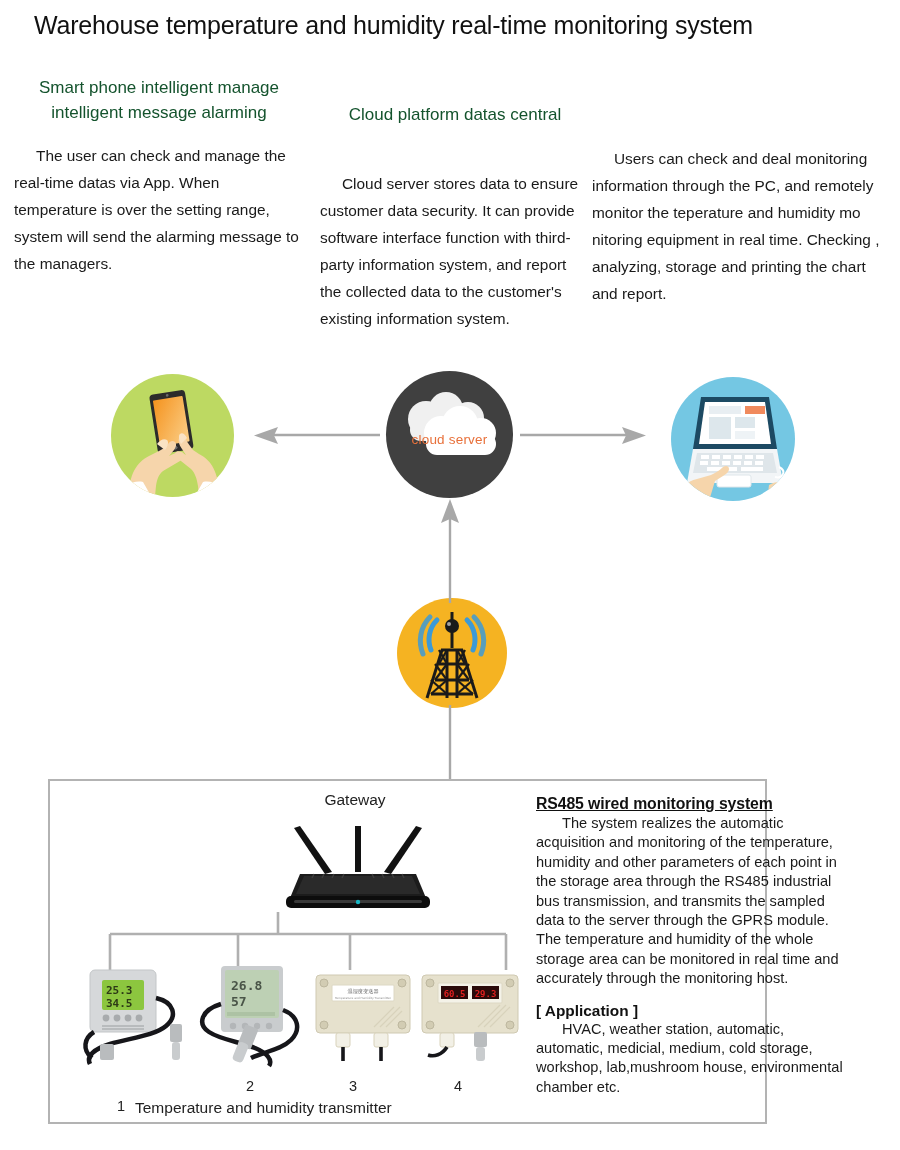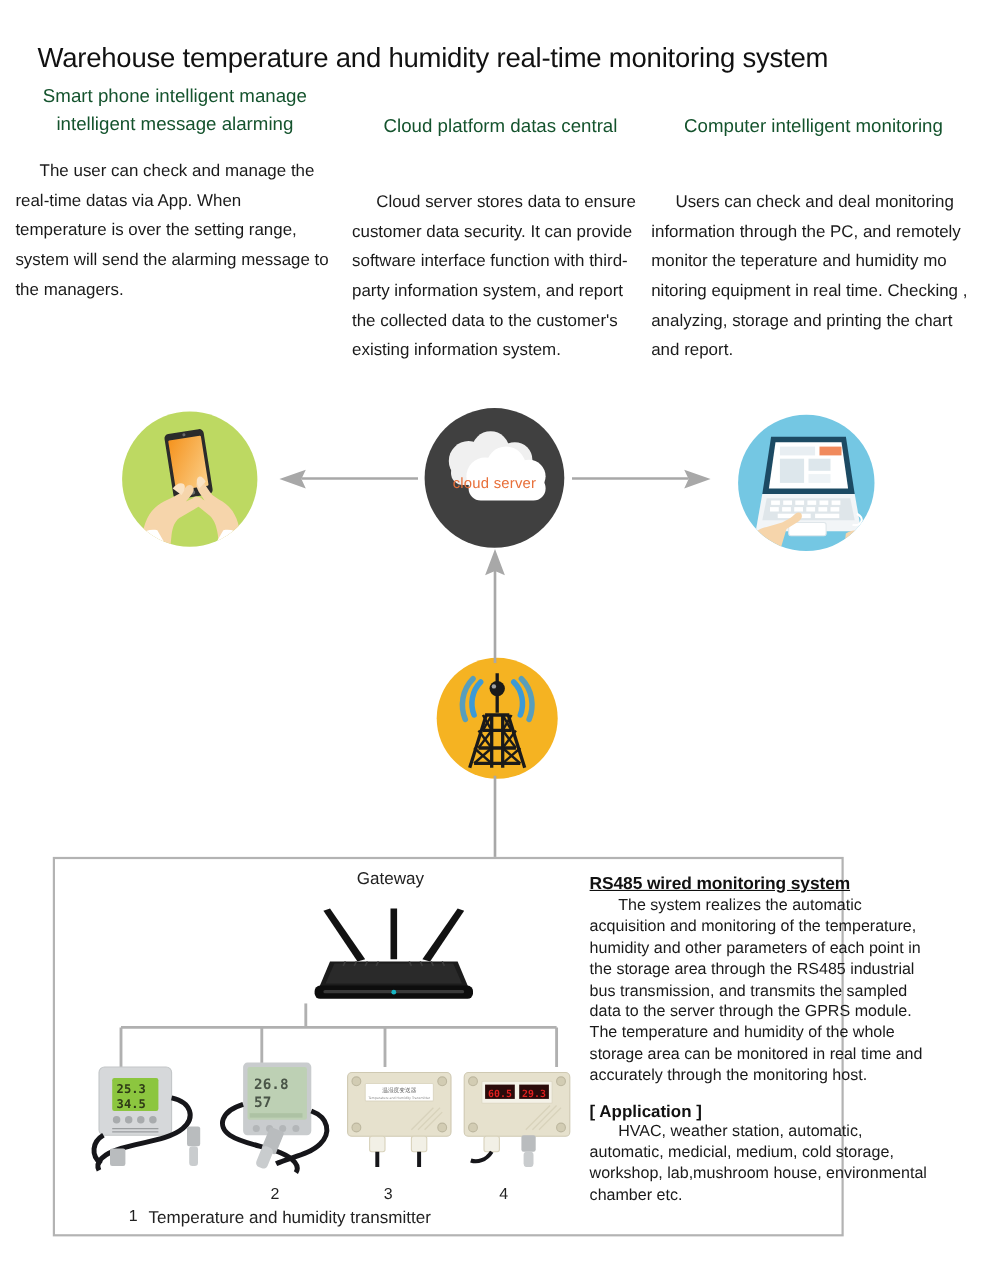--- a/index.html
+++ b/index.html
@@ -17,21 +17,20 @@
   
   #title {
     position: absolute;
     left: 0; top: 10px;
     width: 787px;
     text-align: center;
     font-size: 25px;
     line-height: 30px;
     letter-spacing: -0.2px;
     color: #111;
-    margin-top: 28px;
   }
 
   
   .col { position: absolute; }
   .col-head {
     text-align: center;
     font-size: 17px;
     line-height: 24.5px;
     color: #14532d;
   }
@@ -190,21 +189,20 @@
   <div class="col-head">Smart phone intelligent manage intelligent message alarming</div>
   <div class="col-body">The user can check and manage the real-time datas via App. When temperature is over the setting range, system will send the alarming message to the managers.</div>
 </div>
 
 <div class="col" id="col-cloud">
   <div class="col-head">Cloud platform datas central</div>
   <div class="col-body">Cloud server stores data to ensure customer data security. It can provide software interface function with third-party information system, and report the collected data to the customer's existing information system.</div>
 </div>
 
 <div class="col" id="col-pc">
-  <div class="col-head">Computer intelligent monitoring</div>
   <div class="col-body">Users can check and deal monitoring information through the PC, and remotely monitor the teperature and humidity mo nitoring equipment in real time. Checking , analyzing, storage and printing the chart and report.</div>
 </div>
 
 <div class="circle" id="icon-phone">
   <svg viewBox="0 0 123 123">
 
     <g transform="rotate(-9 61 58)">
       <rect x="44" y="18" width="36" height="60" rx="4" fill="#2b2b2b"></rect>
       <rect x="47" y="24" width="30" height="46" rx="1" fill="url(#pg)"></rect>
       <circle cx="62" cy="21" r="1.4" fill="#6a6a6a"></circle>

